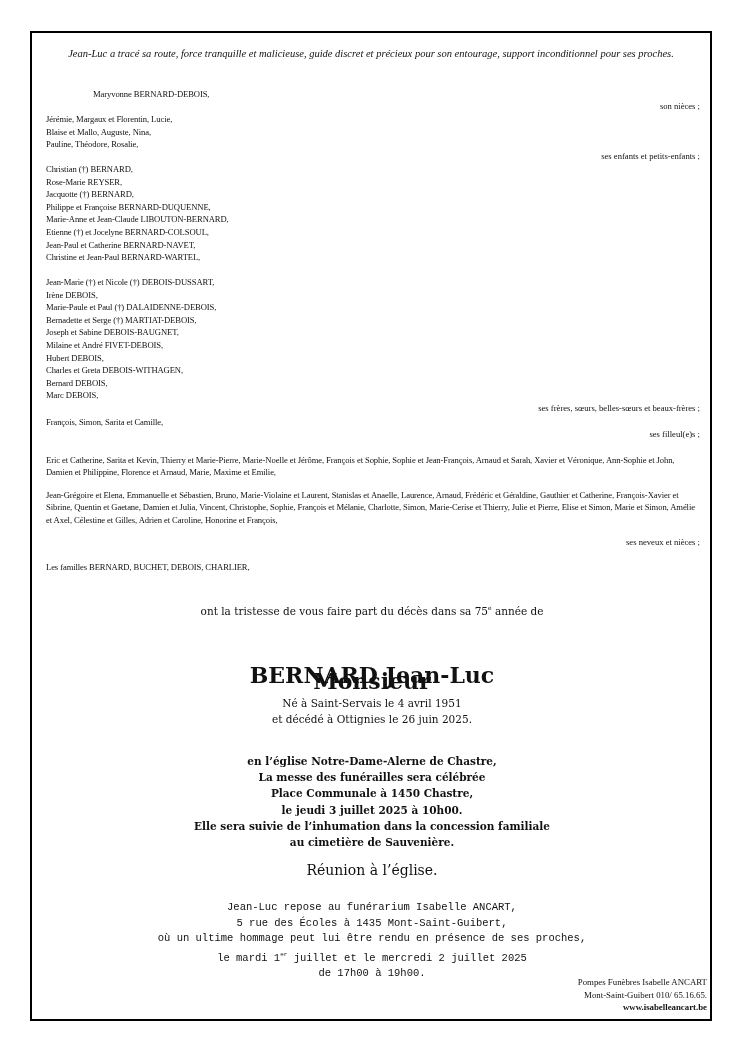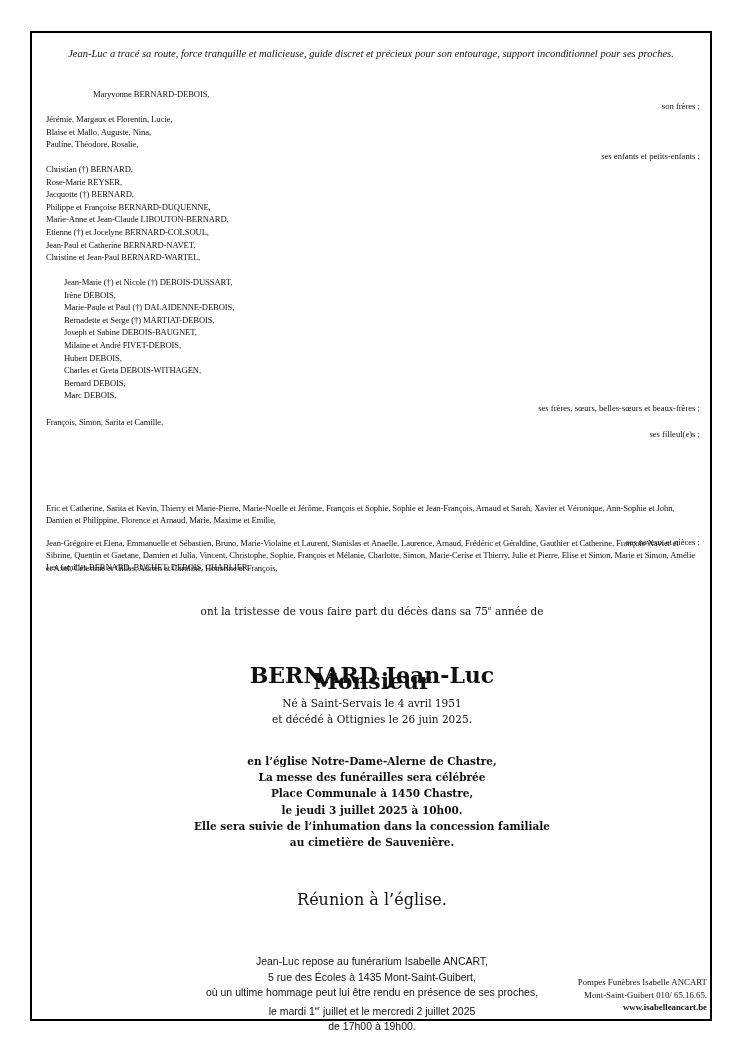--- a/index.html
+++ b/index.html
@@ -2,65 +2,65 @@
 <html><head>
 <meta charset="utf-8">
 <style>
   html, body { margin:0; padding:0; background:#ffffff; }
   body { width:744px; height:1053px; position:relative; overflow:hidden; color:#111; }
   .frame { position:absolute; left:30px; top:31px; width:682px; height:990px; border:2px solid #000; box-sizing:border-box; }
   .motto { position:absolute; left:44px; top:46px; width:654px; text-align:center; font-style:italic; font-size:10.5px; line-height:16px; font-family:"Liberation Serif", serif; }
   .small { position:absolute; left:46px; font-family:"Liberation Serif", serif; font-size:8.6px; line-height:12.6px; letter-spacing:-0.1px; }
   .rel { position:absolute; right:44px; font-family:"Liberation Serif", serif; font-size:8.6px; text-align:right; }
   .block div { white-space:nowrap; }
-  .para { width:654px; white-space:normal; line-height:12.4px;margin-top:48px; }
+  .para { width:654px; white-space:normal; line-height:12.4px; }
   .center { position:absolute; left:0; width:744px; text-align:center; }
   .intro { top:604px; font-family:"DejaVu Serif", serif; font-size:10.5px; }
   .intro sup { font-size:6px; }
   .title1 { top:632px; font-family:"DejaVu Serif", serif; font-weight:bold; font-size:22px;margin-top:36px; }
   .title2 { top:662px; font-family:"DejaVu Serif", serif; font-weight:bold; font-size:22px; }
   .born { top:695px; font-family:"DejaVu Serif", serif; font-size:10.5px; line-height:16px; }
   .funeral { top:753px; font-family:"DejaVu Serif", serif; font-weight:bold; font-size:10.5px; line-height:16.2px; }
-  .meeting { top:862px; font-family:"DejaVu Serif", serif; font-size:16px;margin-top:28px; }
-  .visit { top:954px; font-family:Liberation Sans, sans-serif; font-size:10.5px; line-height:15.6px; }
+  .meeting { top:862px; font-family:"DejaVu Serif", serif; font-size:14px; }
+  .visit { top:900px; font-family:Liberation Mono, monospace; font-size:10.5px; line-height:15.6px; }
   .visit sup { font-size:6px; }
   .undertaker { position:absolute; right:37px; top:976px; text-align:right; font-family:"Liberation Serif", serif; font-size:8.8px; line-height:12.6px; }
   .undertaker .web { font-weight:bold; }
 </style>
 </head>
 <body>
 
 <div class="frame"></div>
 
 <div class="motto">Jean-Luc a tracé sa route, force tranquille et malicieuse, guide discret et précieux pour son entourage, support inconditionnel pour ses proches.</div>
 
 <div class="small block" style="top:88px;margin-left:47px;">
   <div>Maryvonne BERNARD-DEBOIS,</div>
 </div>
-<div class="rel" style="top:101px;">son frères ;</div>
+<div class="rel" style="top:101px;">son nièces ;</div>
 
 <div class="small block" style="top:113px;">
   <div>Jérémie, Margaux et Florentin, Lucie,</div>
   <div>Blaise et Mallo, Auguste, Nina,</div>
   <div>Pauline, Théodore, Rosalie,</div>
 </div>
 <div class="rel" style="top:151px;">ses enfants et petits-enfants ;</div>
 
 <div class="small block" style="top:163px;">
   <div>Christian (†) BERNARD,</div>
   <div>Rose-Marie REYSER,</div>
   <div>Jacquotte (†) BERNARD,</div>
   <div>Philippe et Françoise BERNARD-DUQUENNE,</div>
   <div>Marie-Anne et Jean-Claude LIBOUTON-BERNARD,</div>
   <div>Etienne (†) et Jocelyne BERNARD-COLSOUL,</div>
   <div>Jean-Paul et Catherine BERNARD-NAVET,</div>
   <div>Christine et Jean-Paul BERNARD-WARTEL,</div>
 </div>
 
-<div class="small block" style="top:276px;margin-left:18px;">
+<div class="small block" style="top:276px;">
   <div>Jean-Marie (†) et Nicole (†) DEBOIS-DUSSART,</div>
   <div>Irène DEBOIS,</div>
   <div>Marie-Paule et Paul (†) DALAIDENNE-DEBOIS,</div>
   <div>Bernadette et Serge (†) MARTIAT-DEBOIS,</div>
   <div>Joseph et Sabine DEBOIS-BAUGNET,</div>
   <div>Milaine et André FIVET-DEBOIS,</div>
   <div>Hubert DEBOIS,</div>
   <div>Charles et Greta DEBOIS-WITHAGEN,</div>
   <div>Bernard DEBOIS,</div>
   <div>Marc DEBOIS,</div>

